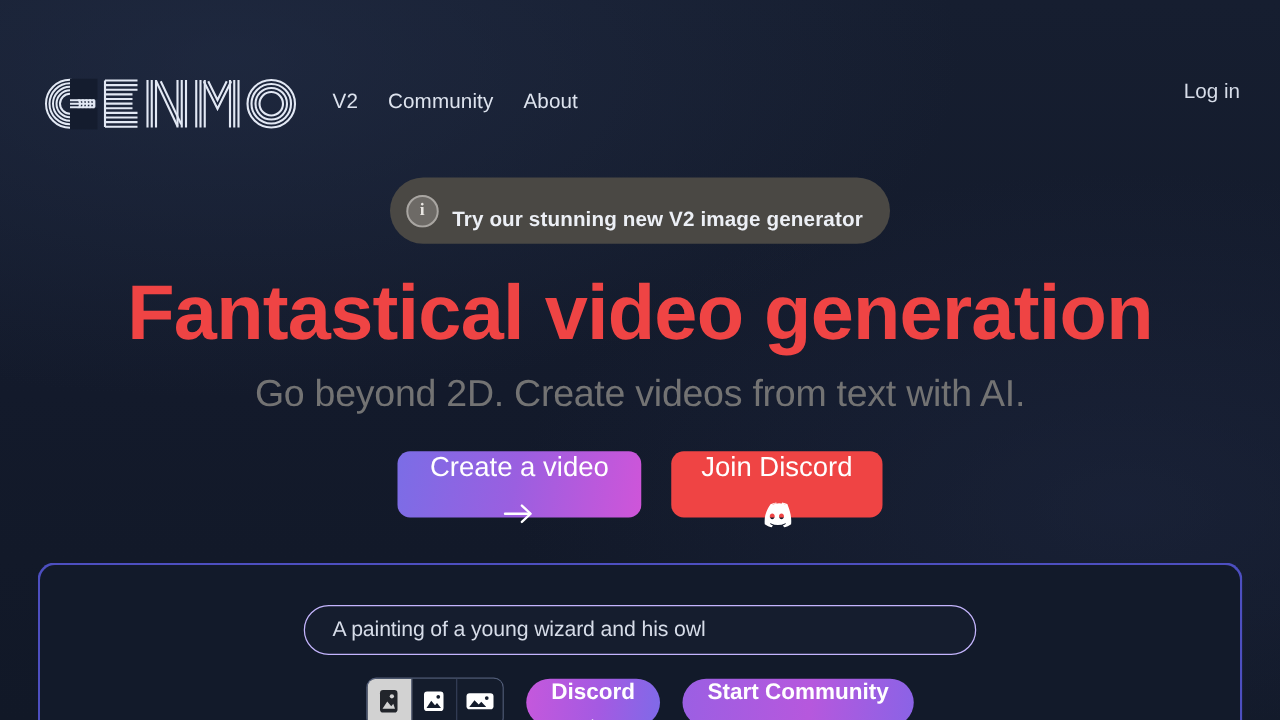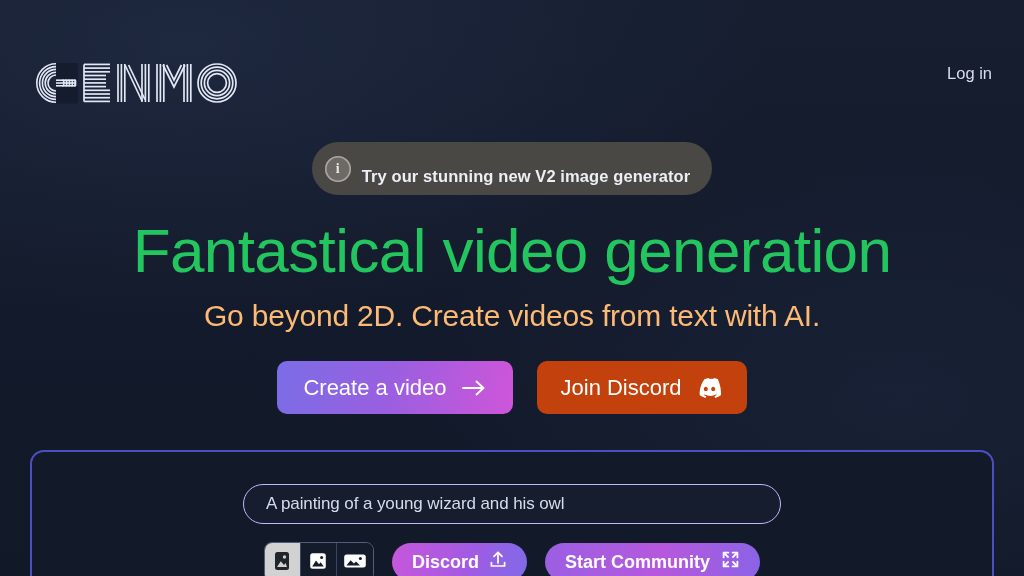--- a/index.html
+++ b/index.html
@@ -117,61 +117,62 @@
     font-weight: bold;
     color: #eceff5;
     letter-spacing: 0.1px;
     margin-top: 16px;
   }
 
   .headline {
     margin-top: 24px;
     font-size: 62px;
     line-height: 1.04;
-    font-weight: 400;
-    color: #22c55e;
+    font-weight: 700;
+    color: #ef4444;
     letter-spacing: -0.6px;
   }
 
   .subhead {
     margin-top: 16px;
     font-size: 30px;
     font-weight: 400;
-    color: #fdba74;
+    color: #737373;
     letter-spacing: -0.2px;
   }
 
   .cta-row {
     margin-top: 28px;
     display: flex;
     justify-content: center;
     gap: 24px;
   }
 
   .btn {
     border: none;
     cursor: pointer;
     display: inline-flex;
     align-items: center;
     gap: 14px;
     font-family: "Liberation Sans", sans-serif;
     color: #ffffff;
+    flex-direction: column;
   }
 
   .btn-create {
     background: linear-gradient(100deg, #7b6de6 0%, #9a5fe0 48%, #cf55d9 100%);
     border-radius: 10px;
     padding: 0 26px;
     height: 53px;
     font-size: 22px;
   }
   .btn-create .arrow { display: flex; }
 
   .btn-discord {
-    background: #c2410c;
+    background: #ef4444;
     border-radius: 10px;
     padding: 0 24px;
     height: 53px;
     font-size: 22px;
   }
   .btn-discord .dicon { display: flex; }
 
   
   .panel {
     position: absolute;
@@ -338,20 +339,25 @@
 
         <g fill="none" stroke="#e2e8f4" stroke-width="1.7">
           <circle cx="185" cy="24" r="19"></circle>
           <circle cx="185" cy="24" r="15.8"></circle>
           <circle cx="185" cy="24" r="12.6"></circle>
           <circle cx="185" cy="24" r="9.4"></circle>
         </g>
       </svg>
     </a>
 
+    <div class="nav">
+      <a href="#">V2</a>
+      <a href="#">Community</a>
+      <a href="#">About</a>
+    </div>
 
     <a class="login" href="#">Log in</a>
   </div>
 
   <div class="hero">
 
     <div class="badge">
       <span class="badge-icon">
         <span>i</span>
       </span>

